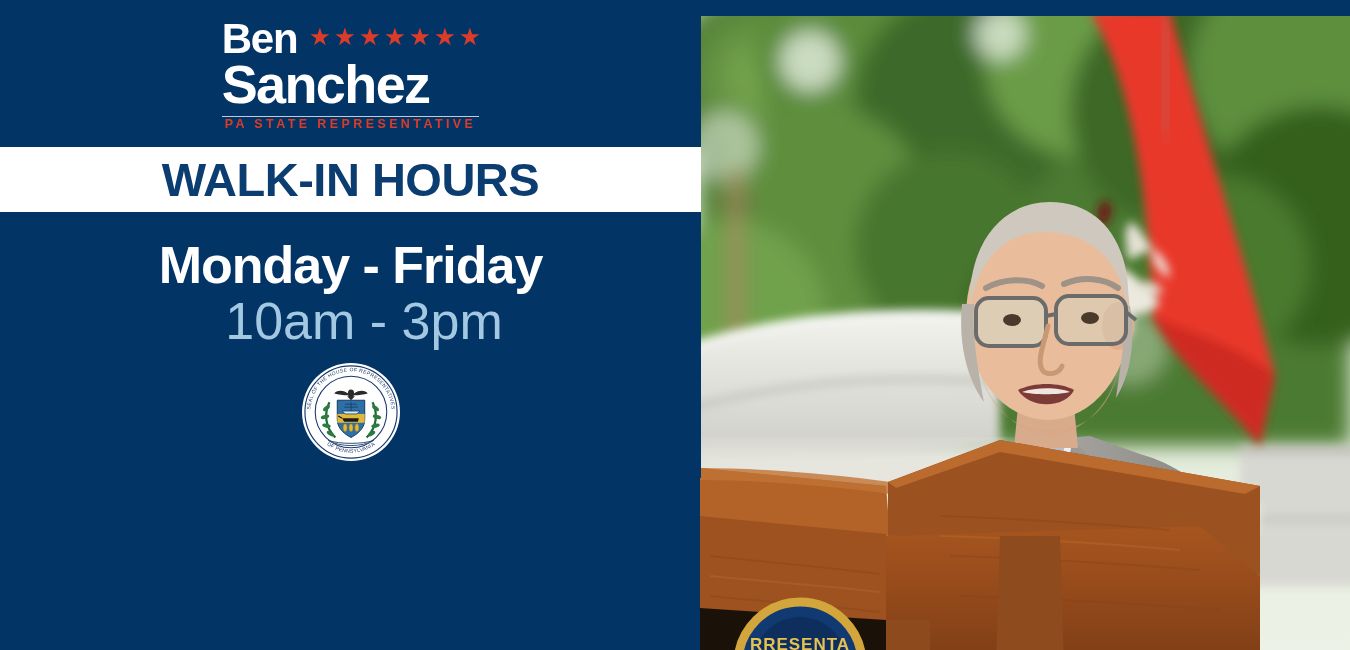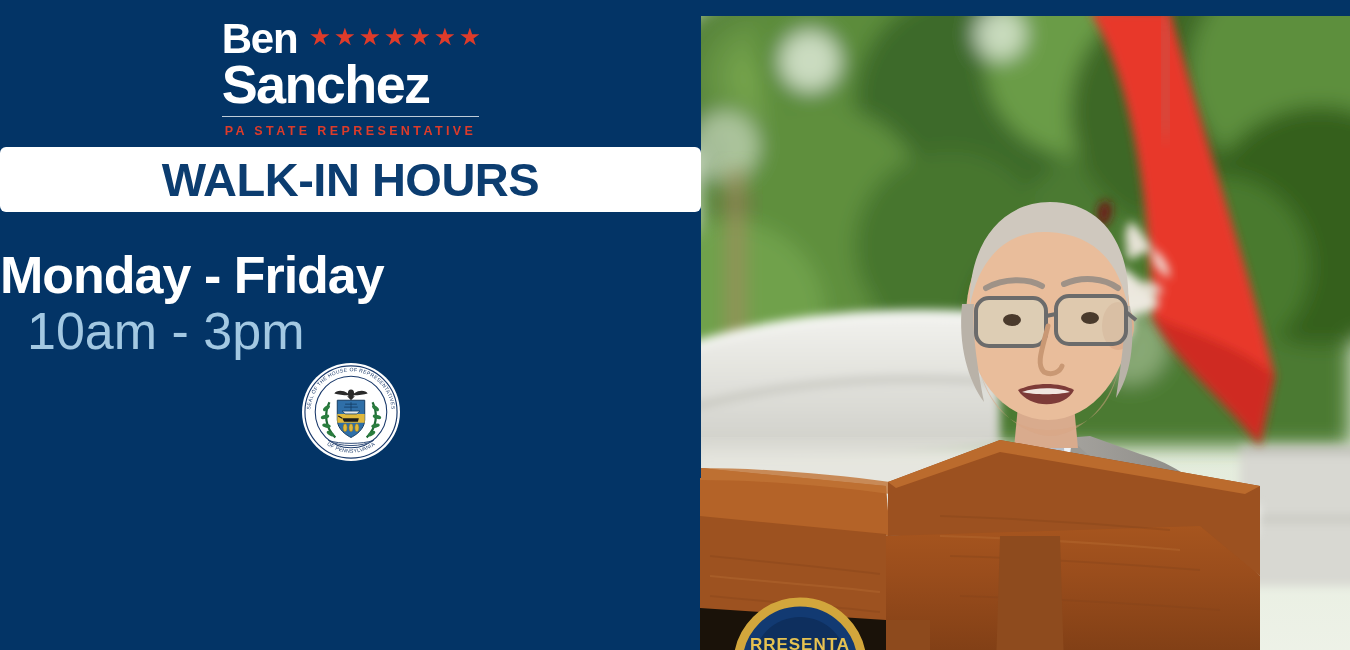--- a/index.html
+++ b/index.html
@@ -70,45 +70,45 @@
     background:#ffffff;
     opacity:.75;
     margin-top:6px;
     width:100%;
   }
   .logo-sub {
     color:#dd3b2a;
     font-size:12.5px;
     font-weight:bold;
     letter-spacing:3.4px;
-    margin-top:7px;
     text-align:center;
     font-family:"Liberation Sans", sans-serif;
   }
 
   
   .banner {
     position:absolute; left:0; top:147px;
     width:701px; height:65px;
     background:#ffffff;
-    display:flex; align-items:center; justify-content:center;border-radius:6px;
+    display:flex; align-items:center; justify-content:center;
   }
   .banner-text {
     color:#0c3d70;
     font-size:47px;
     font-weight:bold;
     letter-spacing:-0.5px;
     line-height:47px;
     font-family:"Liberation Sans", sans-serif;
   }
 
   
   .hours {
-    position:absolute; left:0; top:246px;
+    position:absolute; left:0; top:236px;
     width:701px;
+    text-align:center;
   }
   .hours-days {
     color:#ffffff;
     font-size:52px;
     font-weight:bold;
     letter-spacing:-1px;
     line-height:58px;
     font-family:"Liberation Sans", sans-serif;
   }
   .hours-time {

